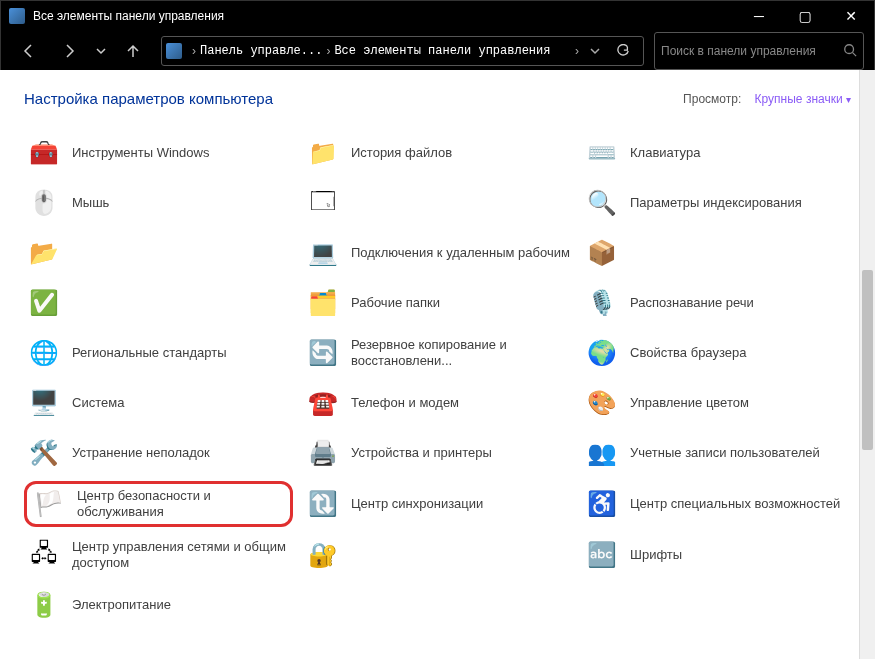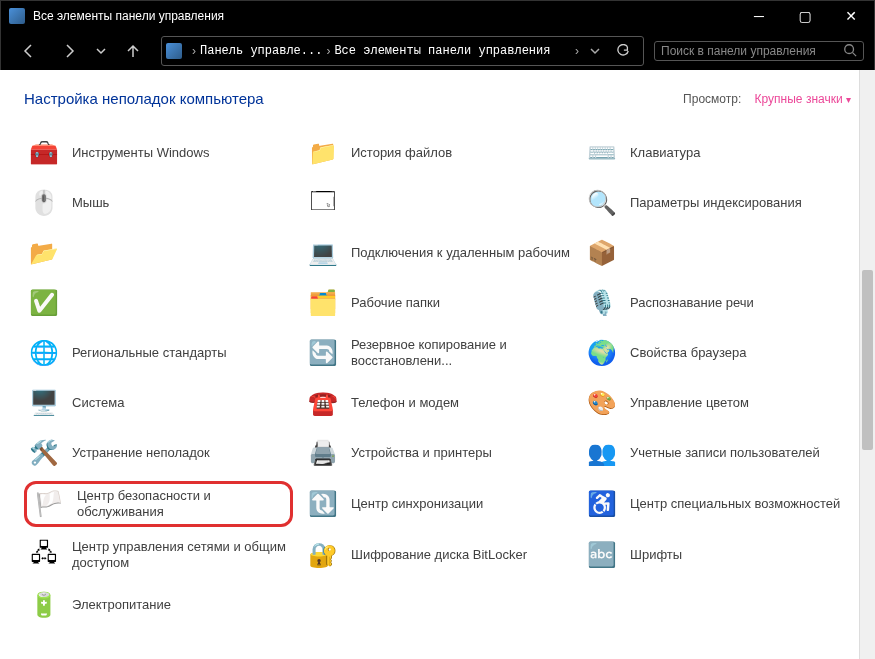--- a/index.html
+++ b/index.html
@@ -66,21 +66,21 @@
     background: linear-gradient(135deg,#4a90d9,#2e5c8a);
     border-radius: 2px;
     margin-right: 6px;
     flex-shrink: 0;
   }
   .addr-sep { color: #aaa; margin: 0 4px; }
   .addr-seg { white-space: nowrap; overflow: hidden; text-overflow: ellipsis; font-family: Liberation Mono, monospace; }
   .refresh-btn { width: 32px; color:#ccc; display:flex; align-items:center; justify-content:center; }
   .addr-down { width:24px; display:flex; align-items:center; justify-content:center; color:#aaa; }
   .search-bar {
-    width: 210px; height: 20px;
+    width: 210px; height: 38px;
     border: 1px solid #555;
     background: #000;
     display: flex;
     align-items: center;
     padding: 0 6px;
     color: #888;
     border-radius: 3px;
   }
   .search-bar input {
     flex:1; background:transparent; border:none; outline:none;
@@ -101,21 +101,21 @@
     margin-bottom: 24px;
   }
   .page-heading {
     color: #003399;
     font-size: 15px;
     font-weight: 400;
   }
   .view-opts {
     font-size: 12px; color: #555;
   }
-  .view-link { color: #ec4899; cursor: pointer; }
+  .view-link { color: #8b5cf6; cursor: pointer; }
   .items-grid {
     display: grid;
     grid-template-columns: repeat(3, 1fr);
     column-gap: 10px;
     row-gap: 6px;
   }
   .cp-item {
     display: flex;
     align-items: center;
     gap: 10px;
@@ -212,21 +212,21 @@
       <svg width="14" height="14" viewBox="0 0 16 16" fill="none" stroke="#888" stroke-width="1.5">
           <circle cx="7" cy="7" r="5"></circle>
           <path d="M11 11 L15 15"></path>
         </svg>
     </span>
   </div>
 </div>
 
 <div class="content">
   <div class="header-row">
-    <div class="page-heading">Настройка неполадок компьютера</div>
+    <div class="page-heading">Настройка параметров компьютера</div>
     <div class="view-opts">
       <span>Просмотр:</span>
       &nbsp;&nbsp;
       <span class="view-link">
         <span>Крупные значки</span>
         <span style="font-size:10px">▾</span>
       </span>
     </div>
   </div>
   <div class="items-grid" id="items-grid">
@@ -321,21 +321,20 @@
       <div class="cp-item">
         <div class="cp-icon">♿</div>
         <div class="cp-label">Центр специальных возможностей</div>
       </div>
       <div class="cp-item">
         <div class="cp-icon">🖧</div>
         <div class="cp-label">Центр управления сетями и общим доступом</div>
       </div>
       <div class="cp-item">
         <div class="cp-icon">🔐</div>
-        <div class="cp-label">Шифрование диска BitLocker</div>
       </div>
       <div class="cp-item">
         <div class="cp-icon">🔤</div>
         <div class="cp-label">Шрифты</div>
       </div>
       <div class="cp-item">
         <div class="cp-icon">🔋</div>
         <div class="cp-label">Электропитание</div>
       </div>
     </div>

